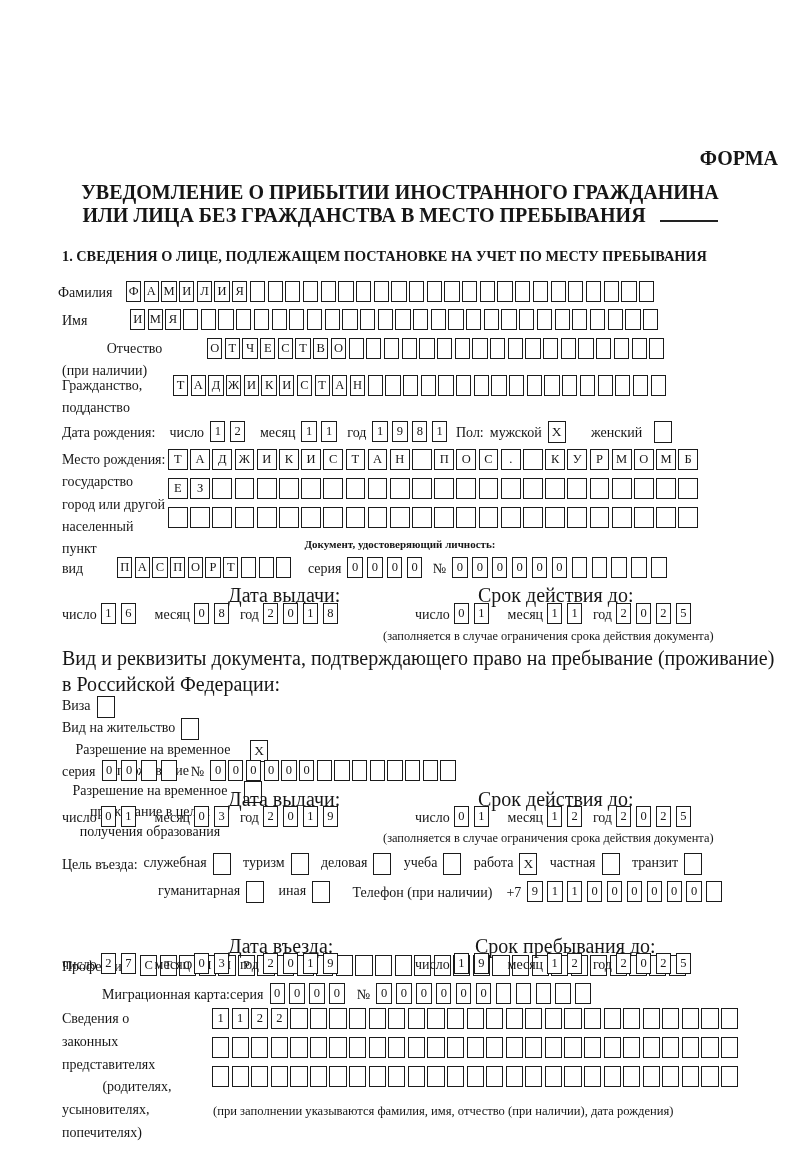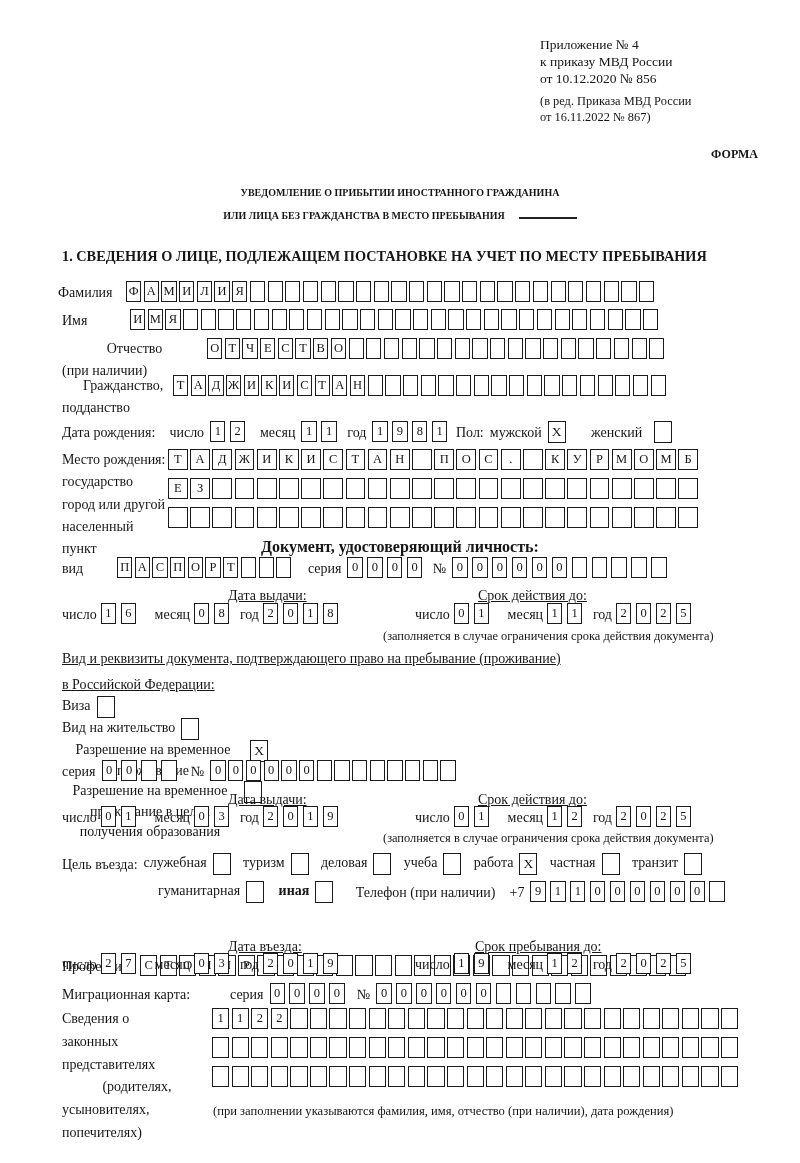--- a/index.html
+++ b/index.html
@@ -1,21 +1,21 @@
 <!DOCTYPE html>
 <html><head>
 <meta charset="utf-8">
 <style>
   * { box-sizing: border-box; margin: 0; padding: 0; }
   html, body { background: #ffffff; }
   body { width: 800px; font-family: "Liberation Serif", "DejaVu Serif", serif; color: #161616; }
   .page { position: relative; width: 800px; height: 1163px; background: #fff; overflow: hidden; }
   .abs { position: absolute; }
   .b { font-weight: bold; }
-  .t14 { font-size: 14px; line-height: 21px; text-decoration: underline; }
+  .t14 { font-size: 20px; line-height: 21px; }
   .t13 { font-size: 13.5px; line-height: 17px; }
   .t12 { font-size: 12.4px; line-height: 16px; }
   .center { text-align: center; }
   .right { text-align: right; }
 
   .cells { display: flex; flex-wrap: nowrap; }
   .cell { flex: none; width: 15.3px; height: 20.5px; border: 1.7px solid #1b1b1b;
           margin-right: 2.4px; display: inline-flex; align-items: center; justify-content: center;
           font-size: 12.5px; line-height: 1; background: #fff; }
   .w20 .cell { width: 19.8px; }
@@ -39,30 +39,23 @@
 
   .blank { display: inline-block; width: 58px; border-bottom: 2px solid #222; height: 14px; margin-left: 14px; }
 
   .stack > .cells { margin-bottom: 8.6px; }
 </style>
 </head>
 <body>
 
 <div class="page">
 
-  <div class="abs t13" style="left:540px; top:36px;">
-    <div>Приложение № 4</div>
-    <div>к приказу МВД России</div>
-    <div>от 10.12.2020 № 856</div>
-    <div class="t12" style="margin-top:6px;">(в ред. Приказа МВД России</div>
-    <div class="t12">от 16.11.2022 № 867)</div>
-  </div>
-  <div class="abs b right" style="left:532px; top:147px; width:226px; font-size:12px;">ФОРМА</div>
-
-  <div class="abs b center" style="left:30px; top:181px; width:740px; font-size:10px; line-height:23px;">
+  <div class="abs b right" style="left:552px; top:147px; width:226px; font-size:20px;">ФОРМА</div>
+
+  <div class="abs b center" style="left:30px; top:181px; width:740px; font-size:20px; line-height:23px;">
     <div>УВЕДОМЛЕНИЕ О ПРИБЫТИИ ИНОСТРАННОГО ГРАЖДАНИНА</div>
     <div>
       <span>ИЛИ ЛИЦА БЕЗ ГРАЖДАНСТВА В МЕСТО ПРЕБЫВАНИЯ</span><span class="blank"></span>
     </div>
   </div>
 
   <div class="abs b" style="left:62px; top:248px; font-size:14.3px;">1. СВЕДЕНИЯ О ЛИЦЕ, ПОДЛЕЖАЩЕМ ПОСТАНОВКЕ НА УЧЕТ ПО МЕСТУ ПРЕБЫВАНИЯ</div>
 
   <div class="frow" style="left:58px; top:281px;">
     <span class="lbl" style="width:68px;">Фамилия</span>
@@ -166,21 +159,21 @@
         <span class="cell"></span>
         <span class="cell"></span>
         <span class="cell"></span>
         <span class="cell"></span>
         <span class="cell"></span>
       </span>
   </div>
 
   <div class="frow" style="left:62px; top:375px;">
     <span style="width:111px; flex:none;">
-      <span class="lbl2" style="display:block;margin-left:21px;">Гражданство,</span>
+      <span class="lbl2" style="display:block;">Гражданство,</span>
       <span class="lbl2" style="display:block;">подданство</span>
     </span>
     <span class="cells">
         <span class="cell">Т</span>
         <span class="cell">А</span>
         <span class="cell">Д</span>
         <span class="cell">Ж</span>
         <span class="cell">И</span>
         <span class="cell">К</span>
         <span class="cell">И</span>
@@ -320,21 +313,21 @@
           <span class="cell"></span>
           <span class="cell"></span>
           <span class="cell"></span>
           <span class="cell"></span>
           <span class="cell"></span>
           <span class="cell"></span>
         </span>
     </span>
   </div>
 
-  <div class="abs b center" style="left:60px; top:538px; width:680px; font-size:16px;">Документ, удостоверяющий личность:</div>
+  <div class="abs b center" style="left:60px; top:538px; width:680px; font-size:11px;">Документ, удостоверяющий личность:</div>
 
   <div class="frow" style="left:62px; top:557px;">
     <span class="lbl" style="width:55px;">вид</span>
     <span class="cells" style="margin-right:14px;">
         <span class="cell">П</span>
         <span class="cell">А</span>
         <span class="cell">С</span>
         <span class="cell">П</span>
         <span class="cell">О</span>
         <span class="cell">Р</span>
@@ -555,21 +548,21 @@
     </span>
   </div>
 
   <div class="frow" style="left:158px; top:881px;">
     <span class="opt" style="margin-right:12px;">
       <span class="olabel">гуманитарная</span>
       <span class="cells cb">
           <span class="cell"></span>
         </span>
     </span>
-    <span class="opt" style="margin-right:20px;font-weight:bold;">
+    <span class="opt" style="margin-right:20px;">
       <span class="olabel">иная</span>
       <span class="cells cb">
           <span class="cell"></span>
         </span>
     </span>
     <span class="lbl" style="margin-right:14px;">Телефон (при наличии)</span>
     <span class="lbl gap6">+7</span>
     <span class="cells dt">
         <span class="cell">9</span>
         <span class="cell">1</span>
@@ -654,21 +647,21 @@
     <span class="lbl">год</span>
     <span class="cells dt">
         <span class="cell">2</span>
         <span class="cell">0</span>
         <span class="cell">2</span>
         <span class="cell">5</span>
       </span>
   </div>
 
   <div class="frow" style="left:62px; top:983px;">
-    <span class="lbl" style="width:168px;">Миграционная карта:</span>
+    <span class="lbl" style="width:168px;text-align:right;">Миграционная карта:</span>
     <span class="lbl gap6">серия</span>
     <span class="cells dt" style="margin-right:8px;">
         <span class="cell">0</span>
         <span class="cell">0</span>
         <span class="cell">0</span>
         <span class="cell">0</span>
       </span>
     <span class="lbl gap6">№</span>
     <span class="cells dt">
         <span class="cell">0</span>

